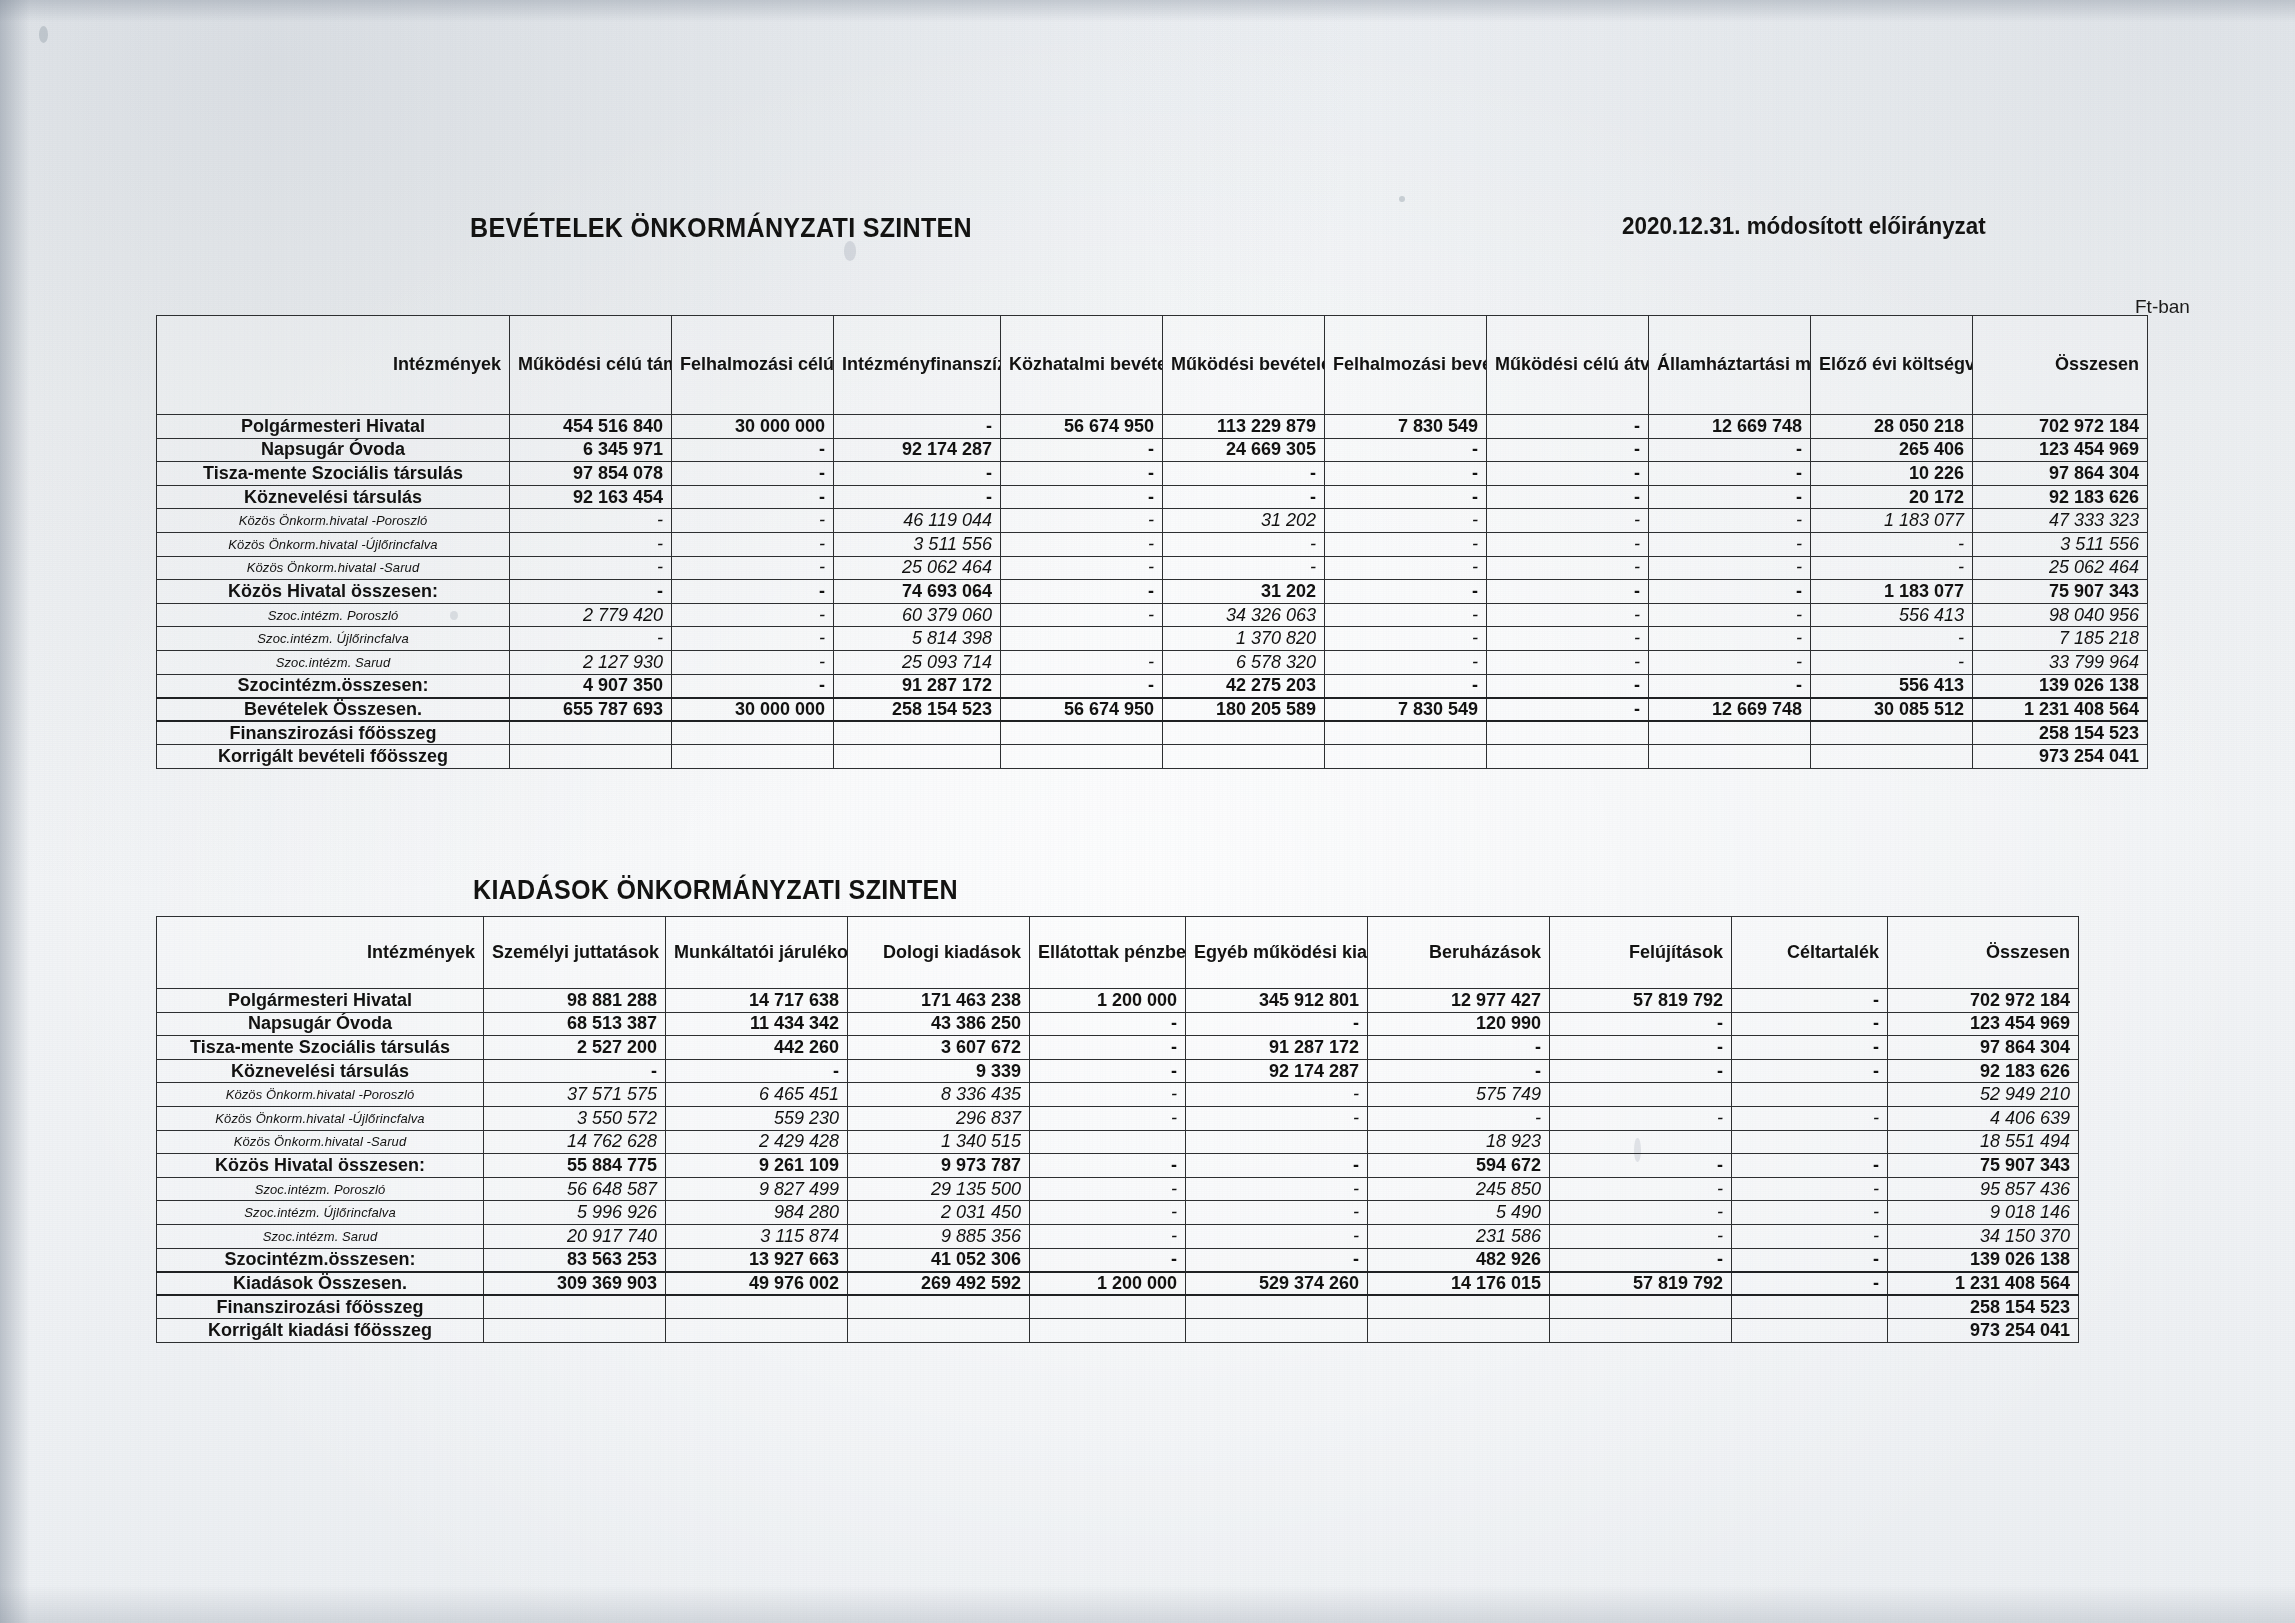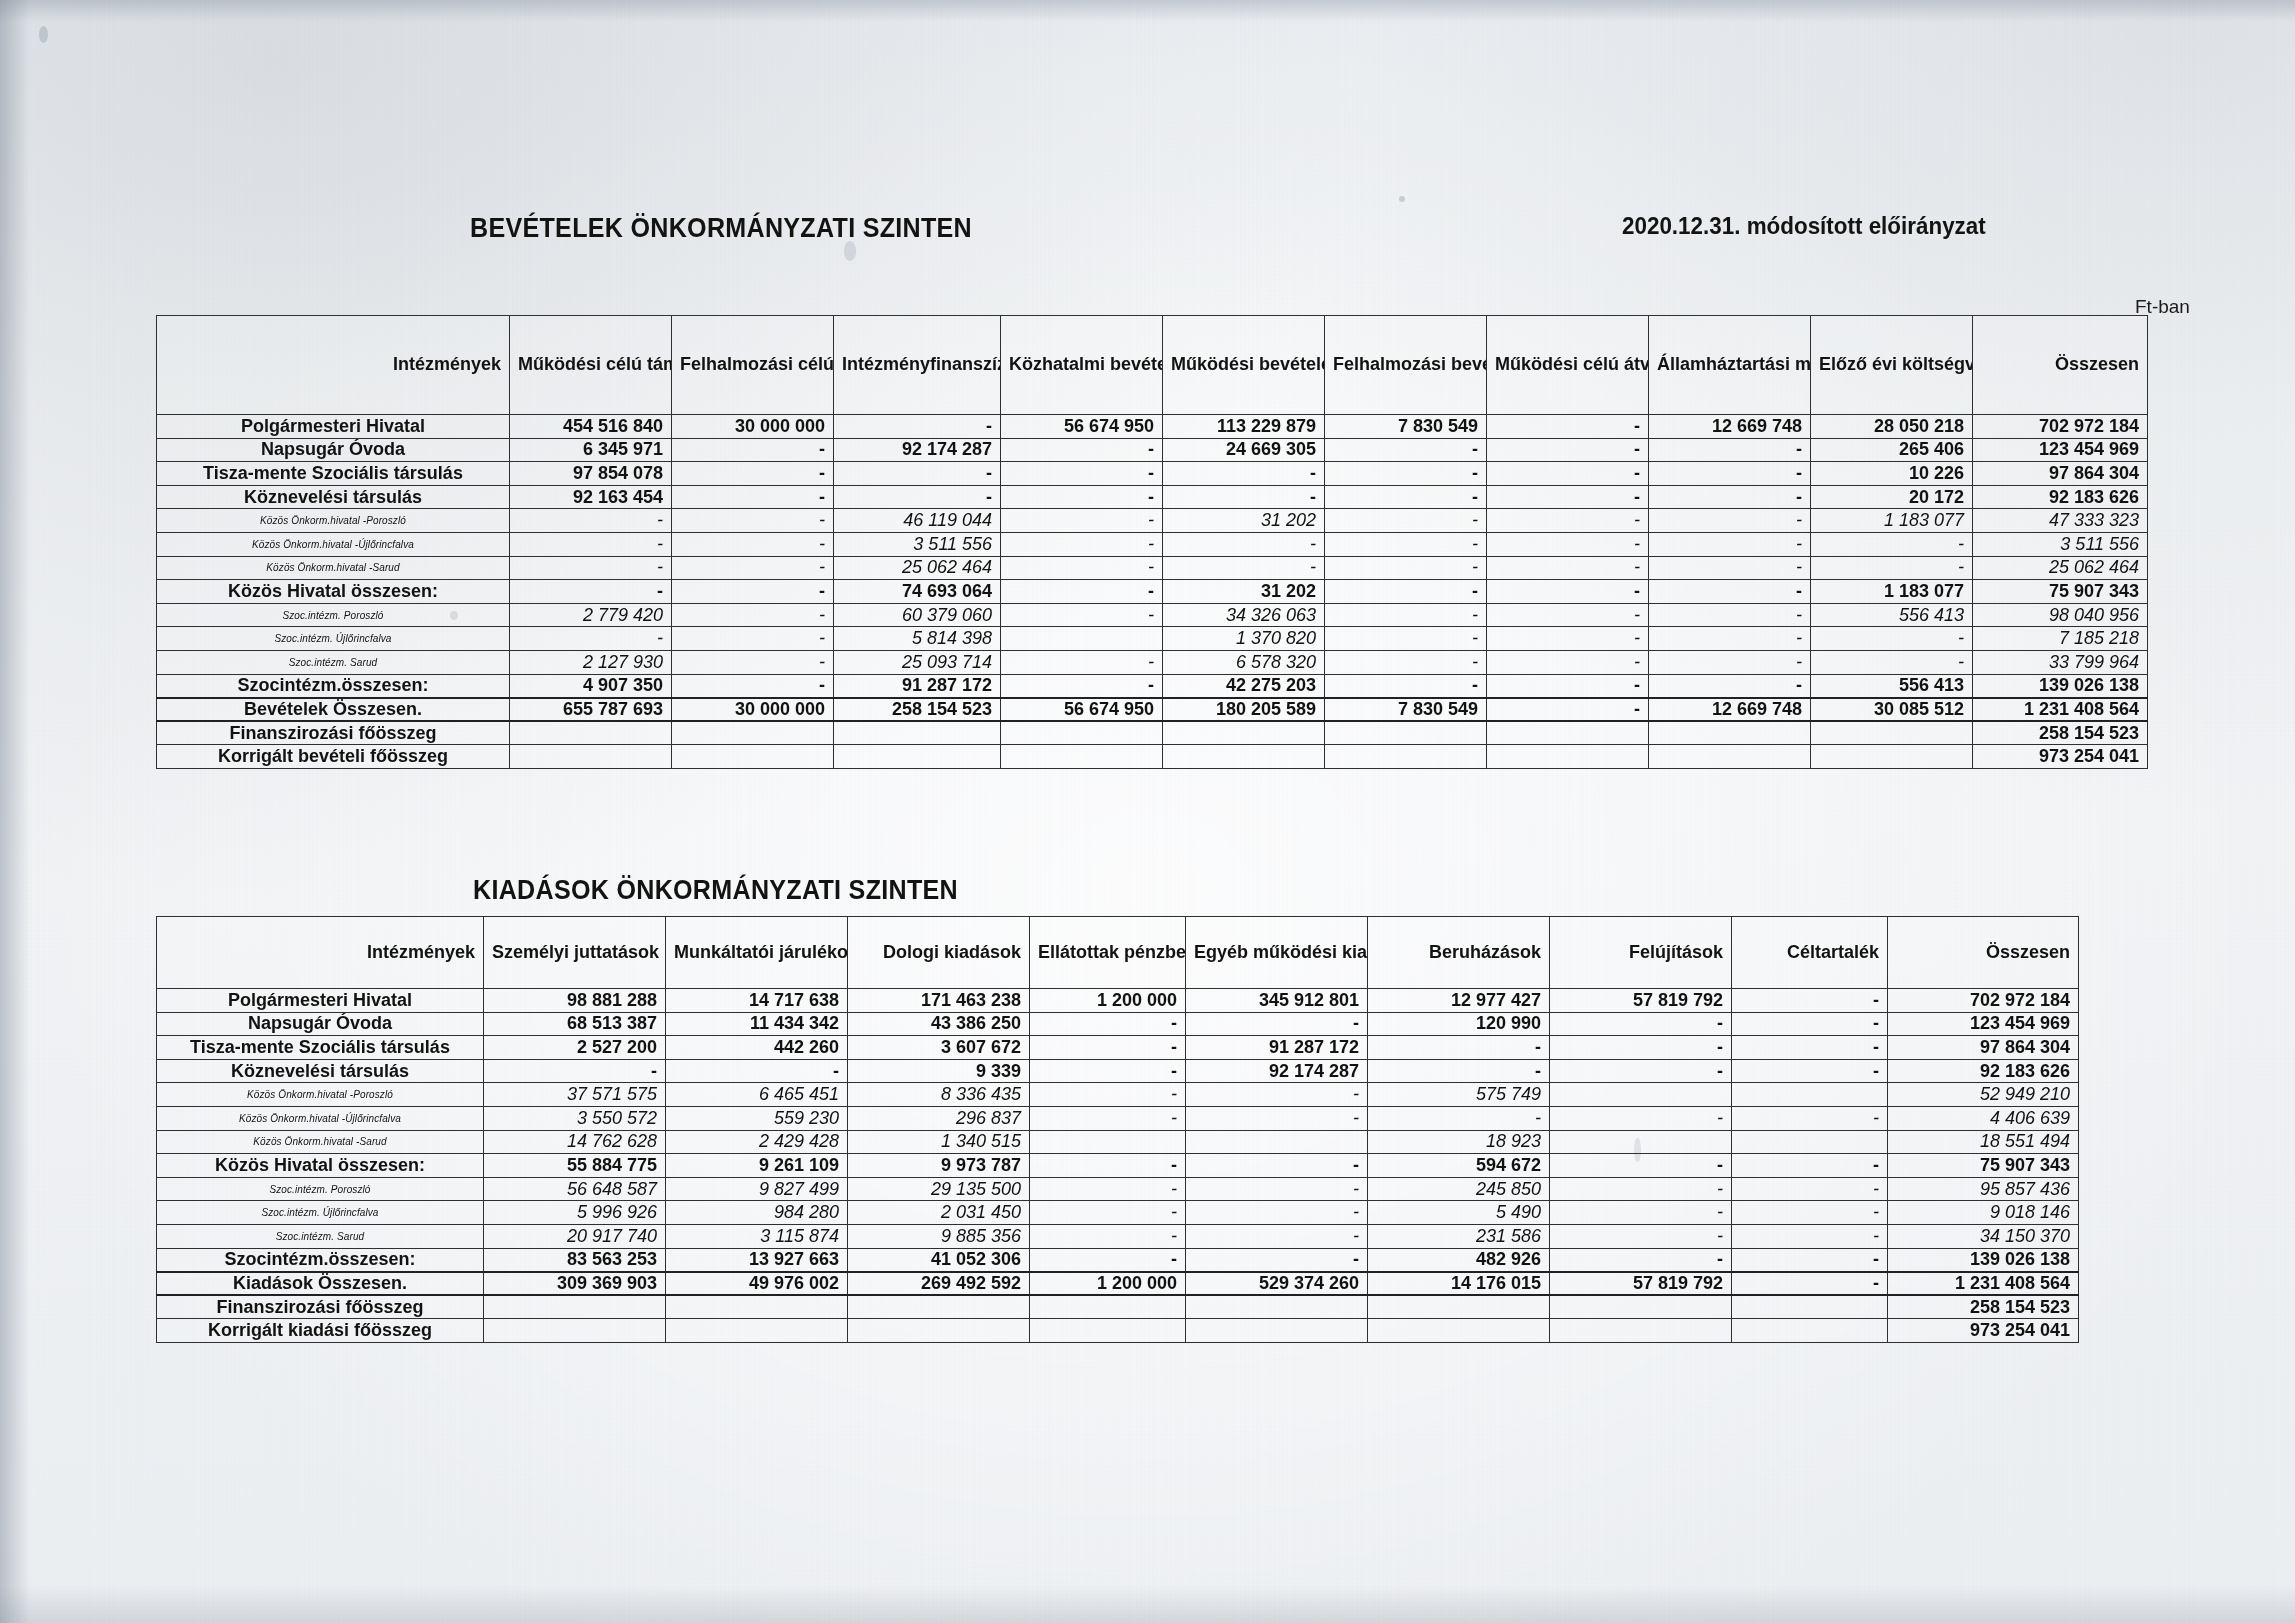--- a/index.html
+++ b/index.html
@@ -83,21 +83,21 @@
   th{
     font-weight:bold;
     text-align:right;
     vertical-align:middle;
     line-height:1.22;
     font-size:17.3px;
     white-space:normal;
   }
   td.num{text-align:right;font-weight:bold;font-variant-numeric:tabular-nums;}
   td.lbl{text-align:center;font-weight:bold;}
-  tr.italic td.lbl{font-style:italic;font-weight:normal;font-size:10px;letter-spacing:0.1px;}
+  tr.italic td.lbl{font-style:italic;font-weight:normal;font-size:13px;letter-spacing:0.1px;}
   tr.italic td.num{font-style:italic;font-weight:normal;}
   tr.thickbottom td{border-bottom:2.2px solid #1f2123;}
   tr.thicktop td{border-top:2.2px solid #1f2123;}
 
   
   #t-bevetelek{left:156px;top:315px;width:1978px;}
   #t-bevetelek thead th{height:99px;}
   #t-bevetelek tbody tr{height:23.6px;}
 
   

